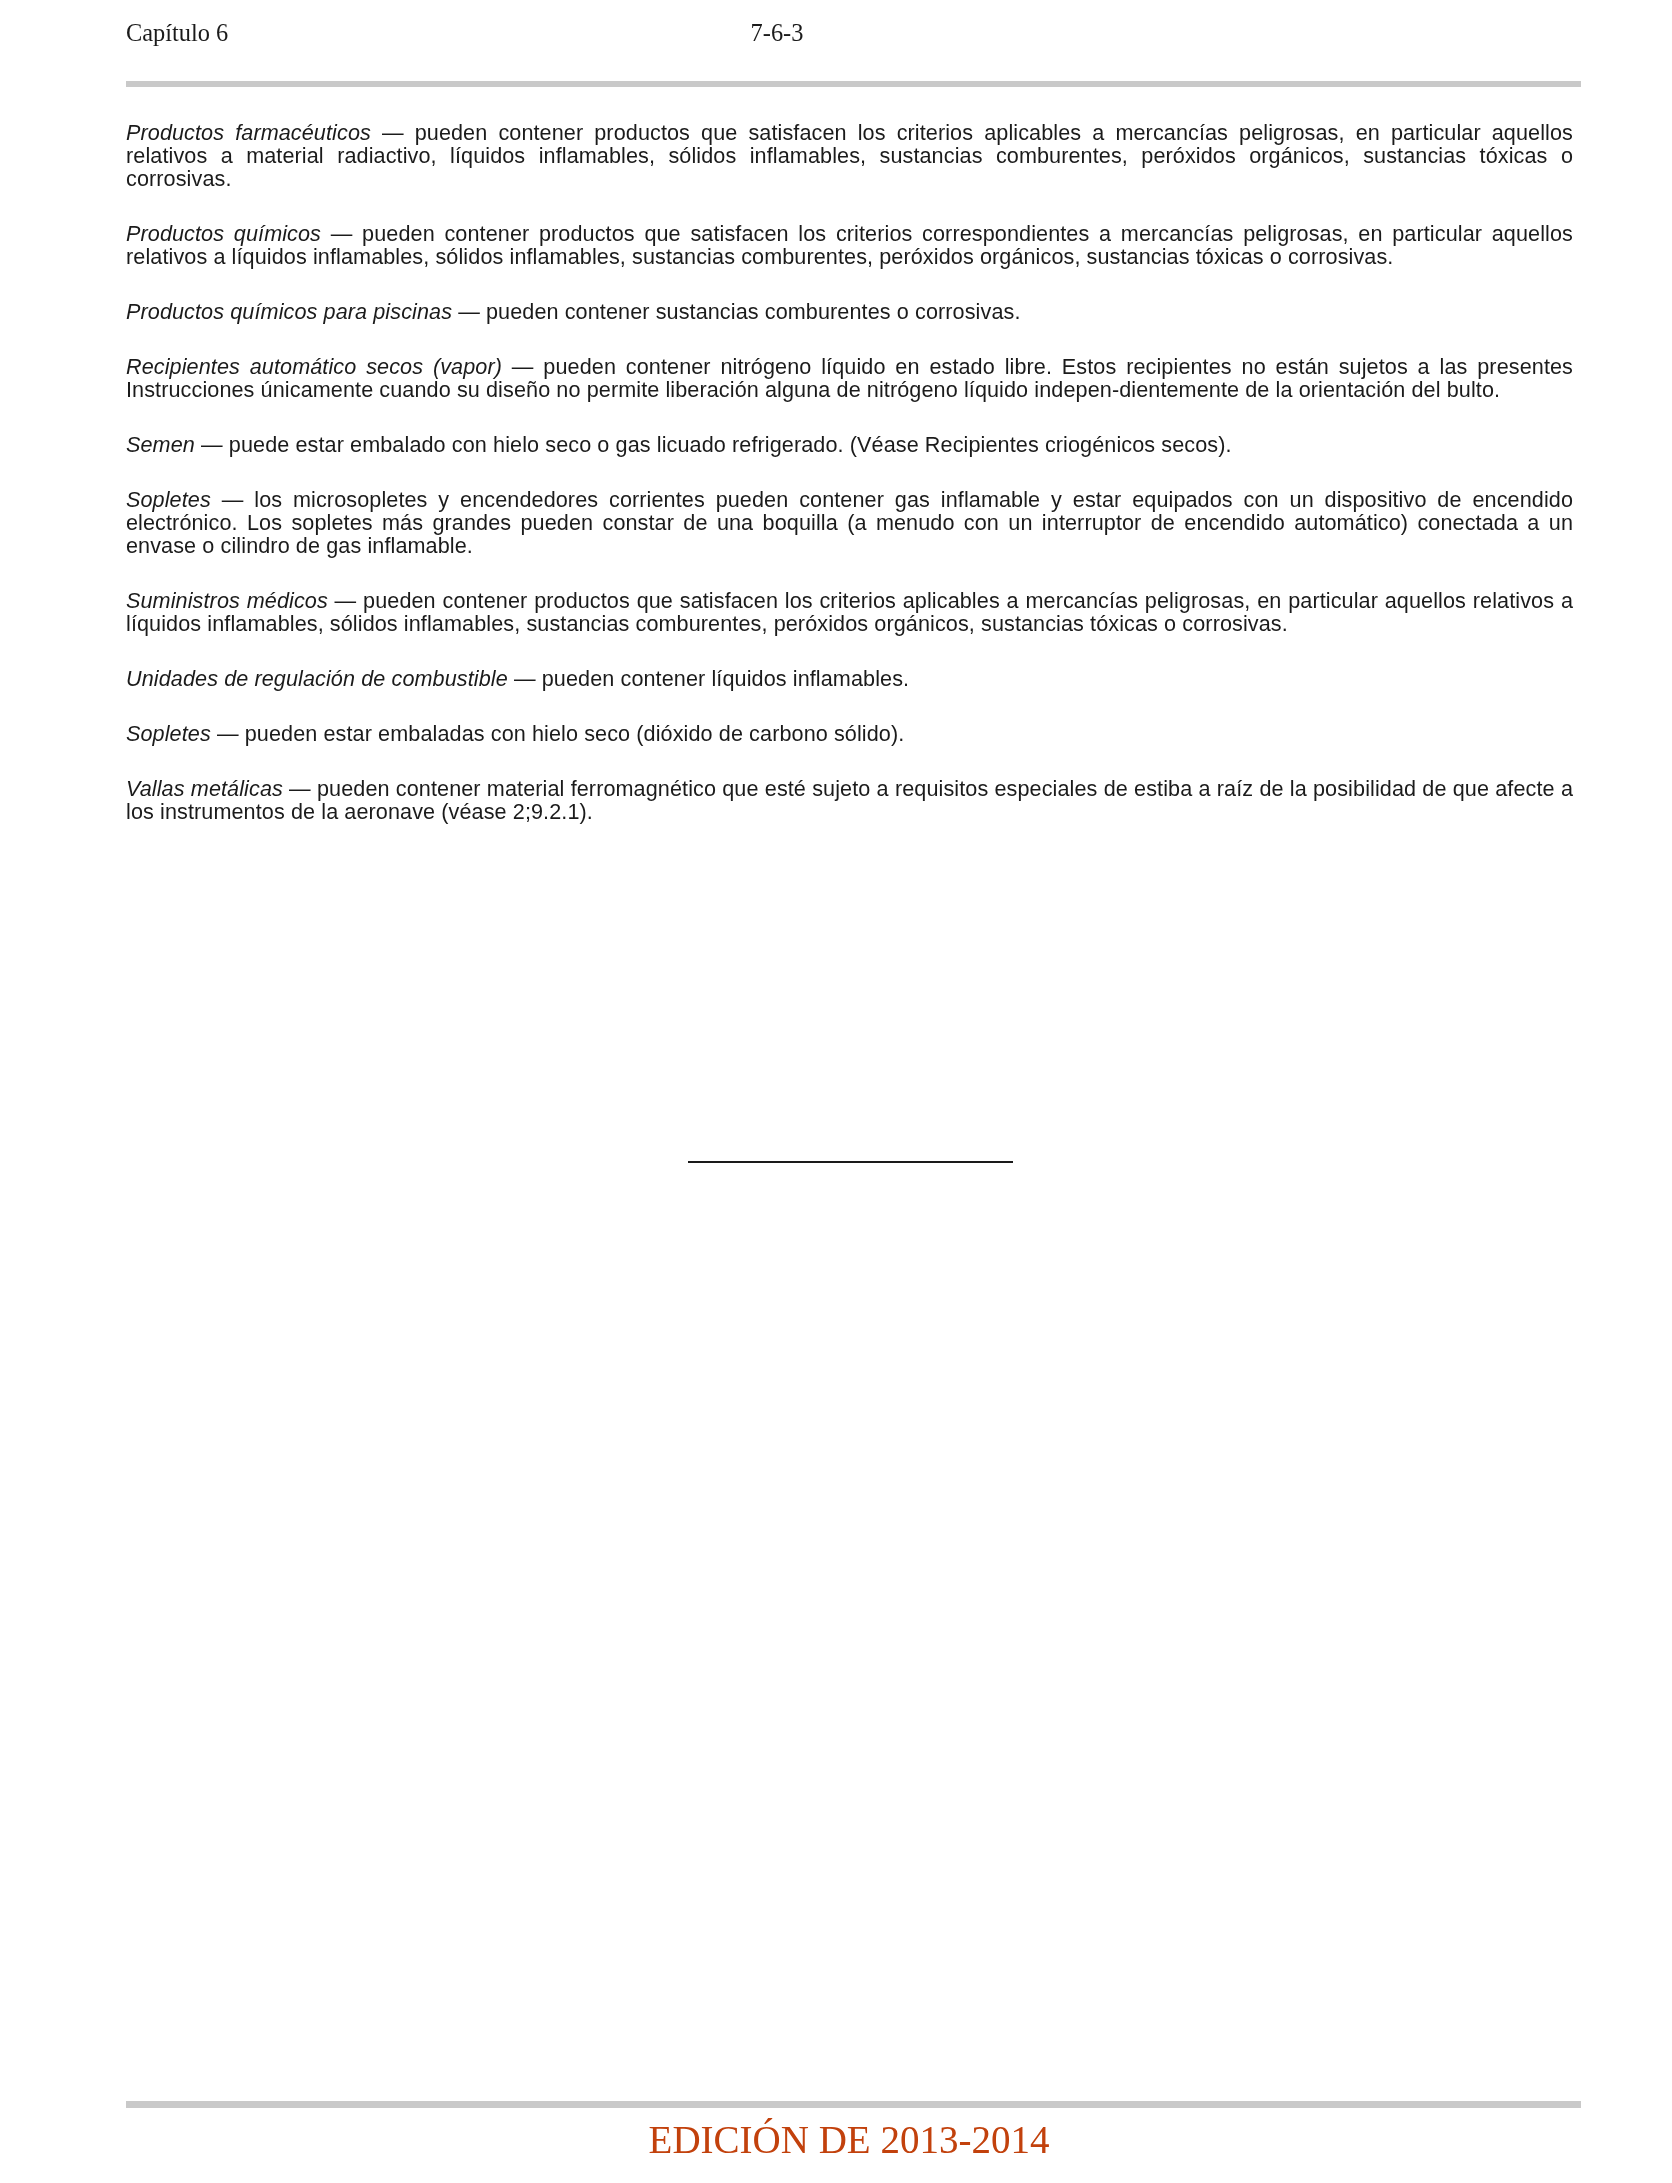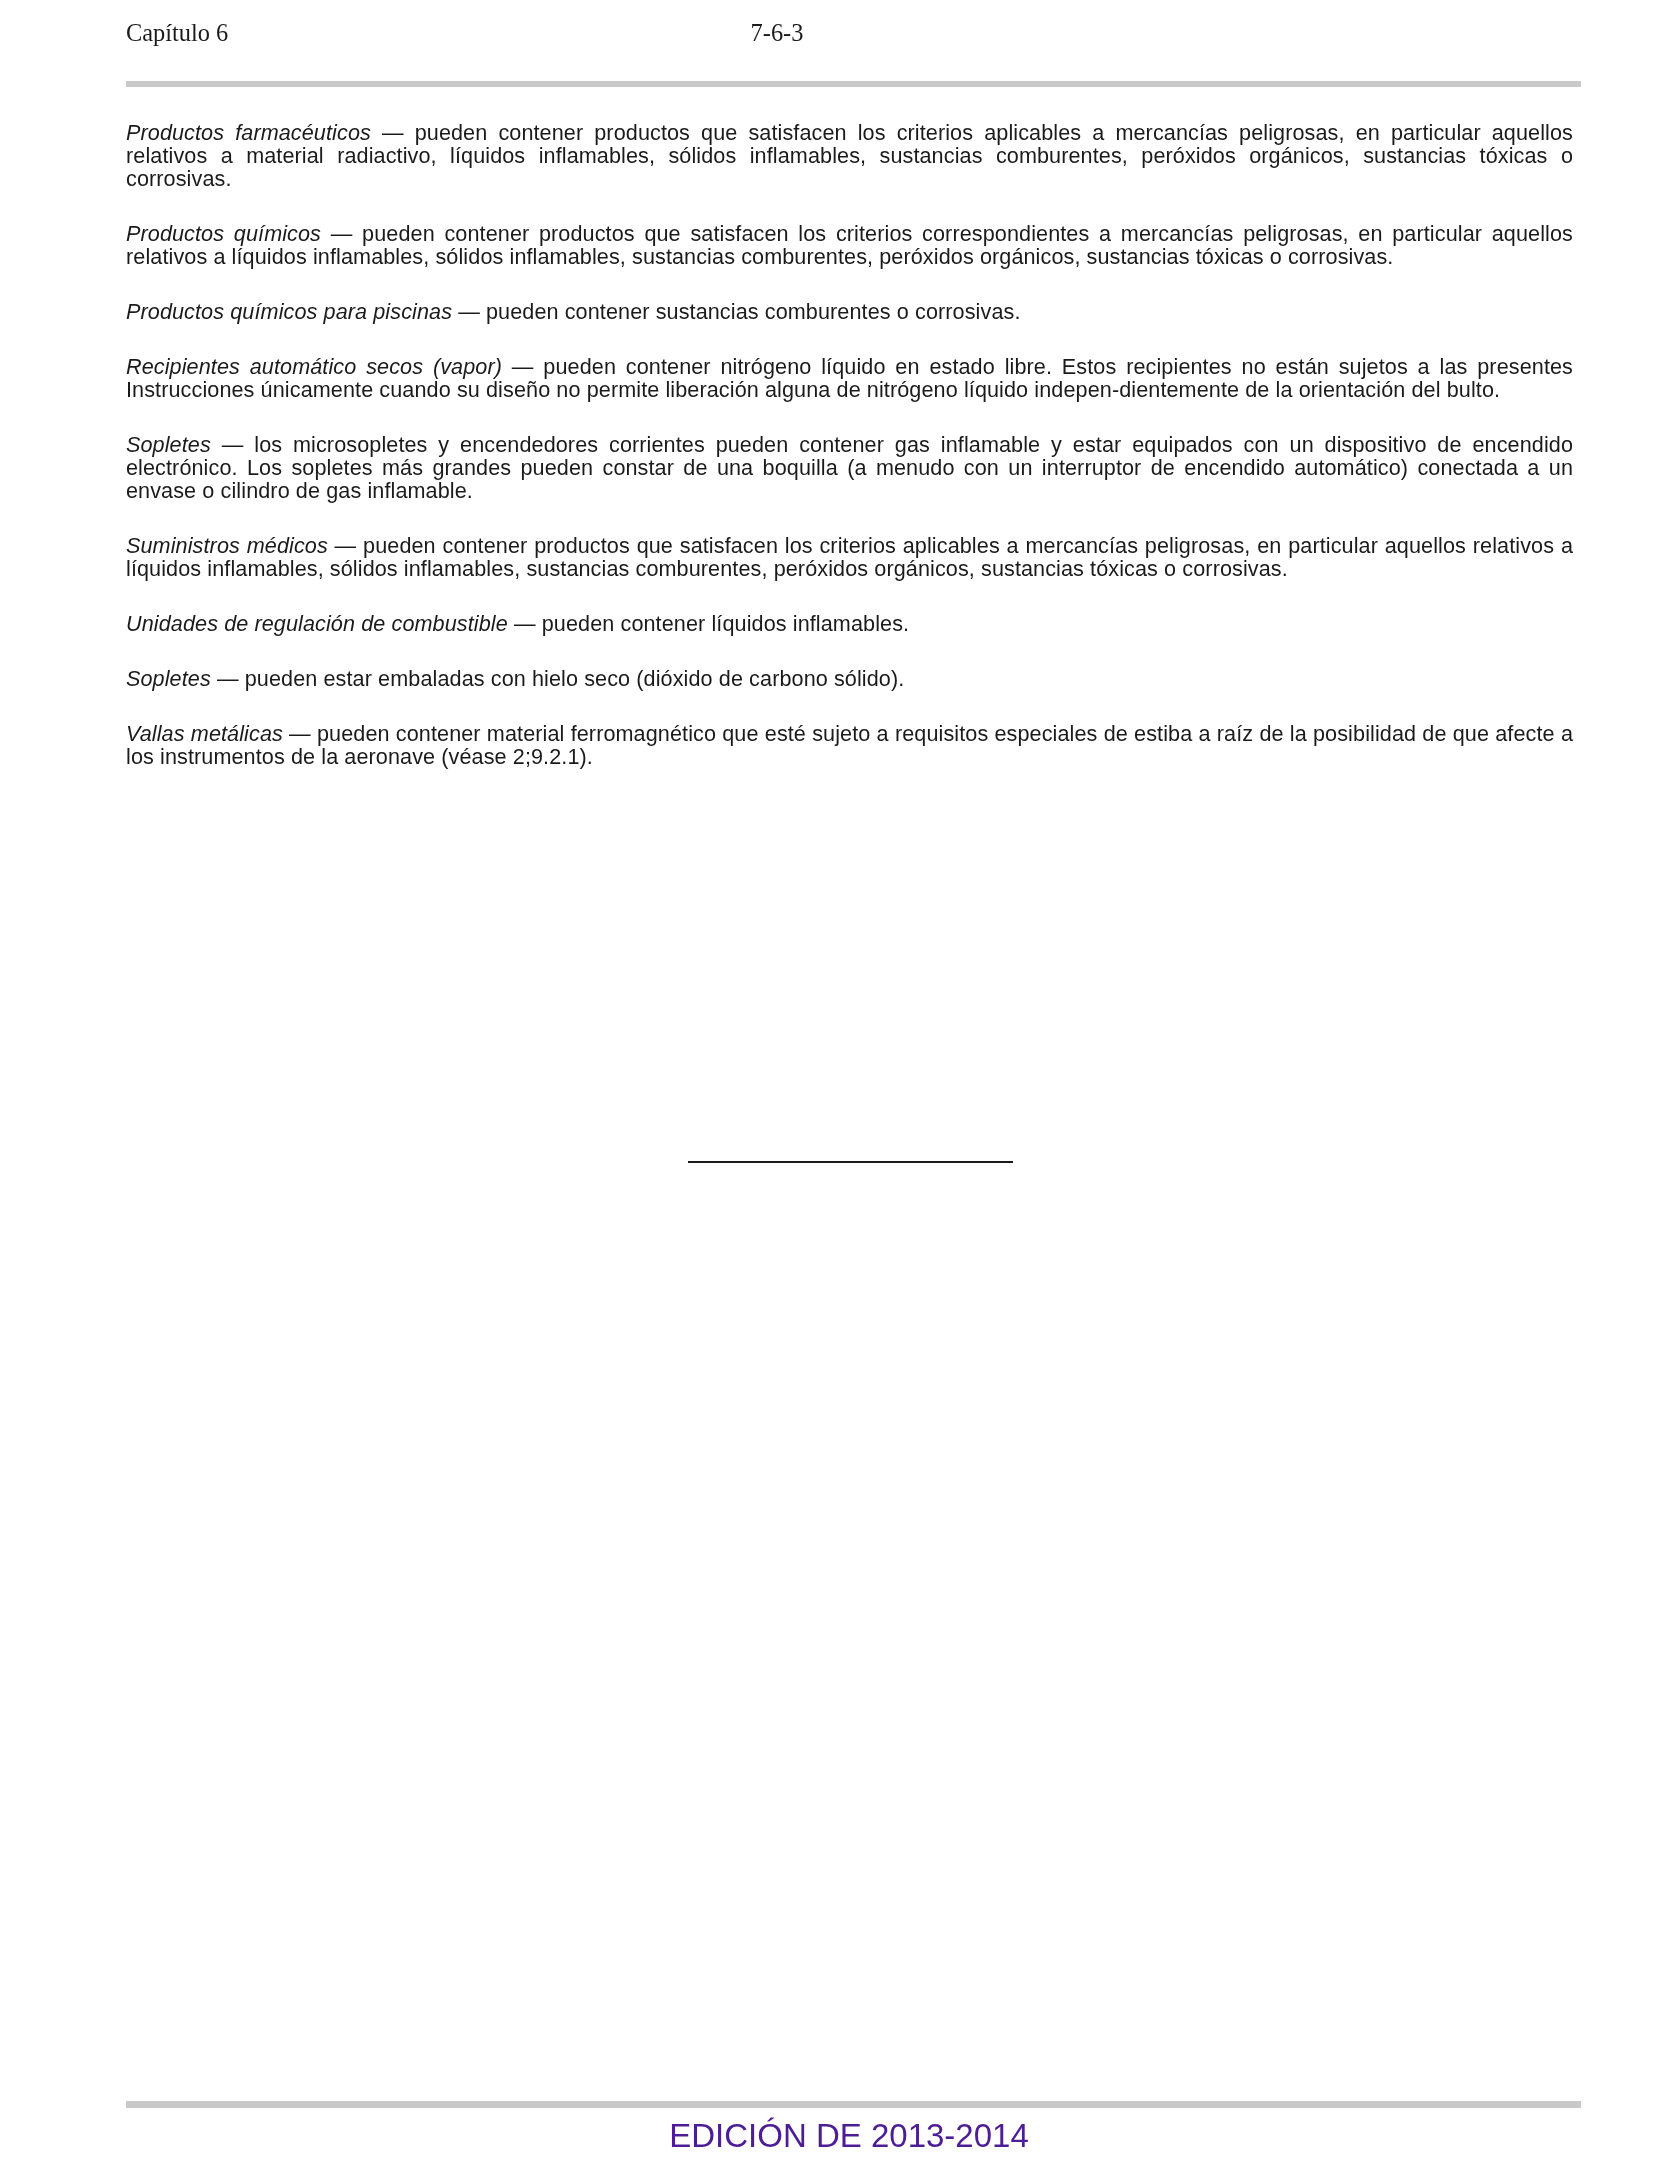--- a/index.html
+++ b/index.html
@@ -69,43 +69,44 @@
     top: 2101px;
     width: 1455px;
     height: 7px;
     background: #c9c9c9;
   }
   .footer-edition {
     position: absolute;
     left: 849px;
     top: 2117px;
     transform: translateX(-50%);
-    font-family: Liberation Sans, sans-serif;
-    font-size: 33px;
+    font-family: Liberation Serif, serif;
+    font-size: 39px;
     white-space: nowrap;
-    color: #4c1d95;
+    color: #c2410c;
   }
 </style>
 </head>
 <body>
 
 <div class="page">
 
   <div class="running-header">
     <span class="chapter-label">Capítulo 6</span>
     <span class="page-number">7-6-3</span>
   </div>
 
   <div class="header-rule"></div>
 
   <div class="body-text">
     <p class="para"><span class="term">Productos farmacéuticos</span><span> — pueden contener productos que satisfacen los criterios aplicables a mercancías peligrosas, en particular aquellos relativos a material radiactivo, líquidos inflamables, sólidos inflamables, sustancias comburentes, peróxidos orgánicos, sustancias tóxicas o corrosivas.</span></p>
     <p class="para"><span class="term">Productos químicos</span><span> — pueden contener productos que satisfacen los criterios correspondientes a mercancías peligrosas, en particular aquellos relativos a líquidos inflamables, sólidos inflamables, sustancias comburentes, peróxidos orgánicos, sustancias tóxicas o corrosivas.</span></p>
     <p class="para"><span class="term">Productos químicos para piscinas</span><span> — pueden contener sustancias comburentes o corrosivas.</span></p>
     <p class="para"><span class="term">Recipientes automático secos (vapor)</span><span> — pueden contener nitrógeno líquido en estado libre. Estos recipientes no están sujetos a las presentes Instrucciones únicamente cuando su diseño no permite liberación alguna de nitrógeno líquido indepen-dientemente de la orientación del bulto.</span></p>
+    <p class="para"><span class="term">Semen</span><span> — puede estar embalado con hielo seco o gas licuado refrigerado. (Véase Recipientes criogénicos secos).</span></p>
     <p class="para"><span class="term">Sopletes</span><span> — los microsopletes y encendedores corrientes pueden contener gas inflamable y estar equipados con un dispositivo de encendido electrónico. Los sopletes más grandes pueden constar de una boquilla (a menudo con un interruptor de encendido automático) conectada a un envase o cilindro de gas inflamable.</span></p>
     <p class="para"><span class="term">Suministros médicos</span><span> — pueden contener productos que satisfacen los criterios aplicables a mercancías peligrosas, en particular aquellos relativos a líquidos inflamables, sólidos inflamables, sustancias comburentes, peróxidos orgánicos, sustancias tóxicas o corrosivas.</span></p>
     <p class="para"><span class="term">Unidades de regulación de combustible</span><span> — pueden contener líquidos inflamables.</span></p>
     <p class="para"><span class="term">Sopletes</span><span> — pueden estar embaladas con hielo seco (dióxido de carbono sólido).</span></p>
     <p class="para"><span class="term">Vallas metálicas</span><span> — pueden contener material ferromagnético que esté sujeto a requisitos especiales de estiba a raíz de la posibilidad de que afecte a los instrumentos de la aeronave (véase 2;9.2.1).</span></p>
   </div>
 
   <div class="mid-divider"></div>
 
   <div class="footer-rule"></div>

